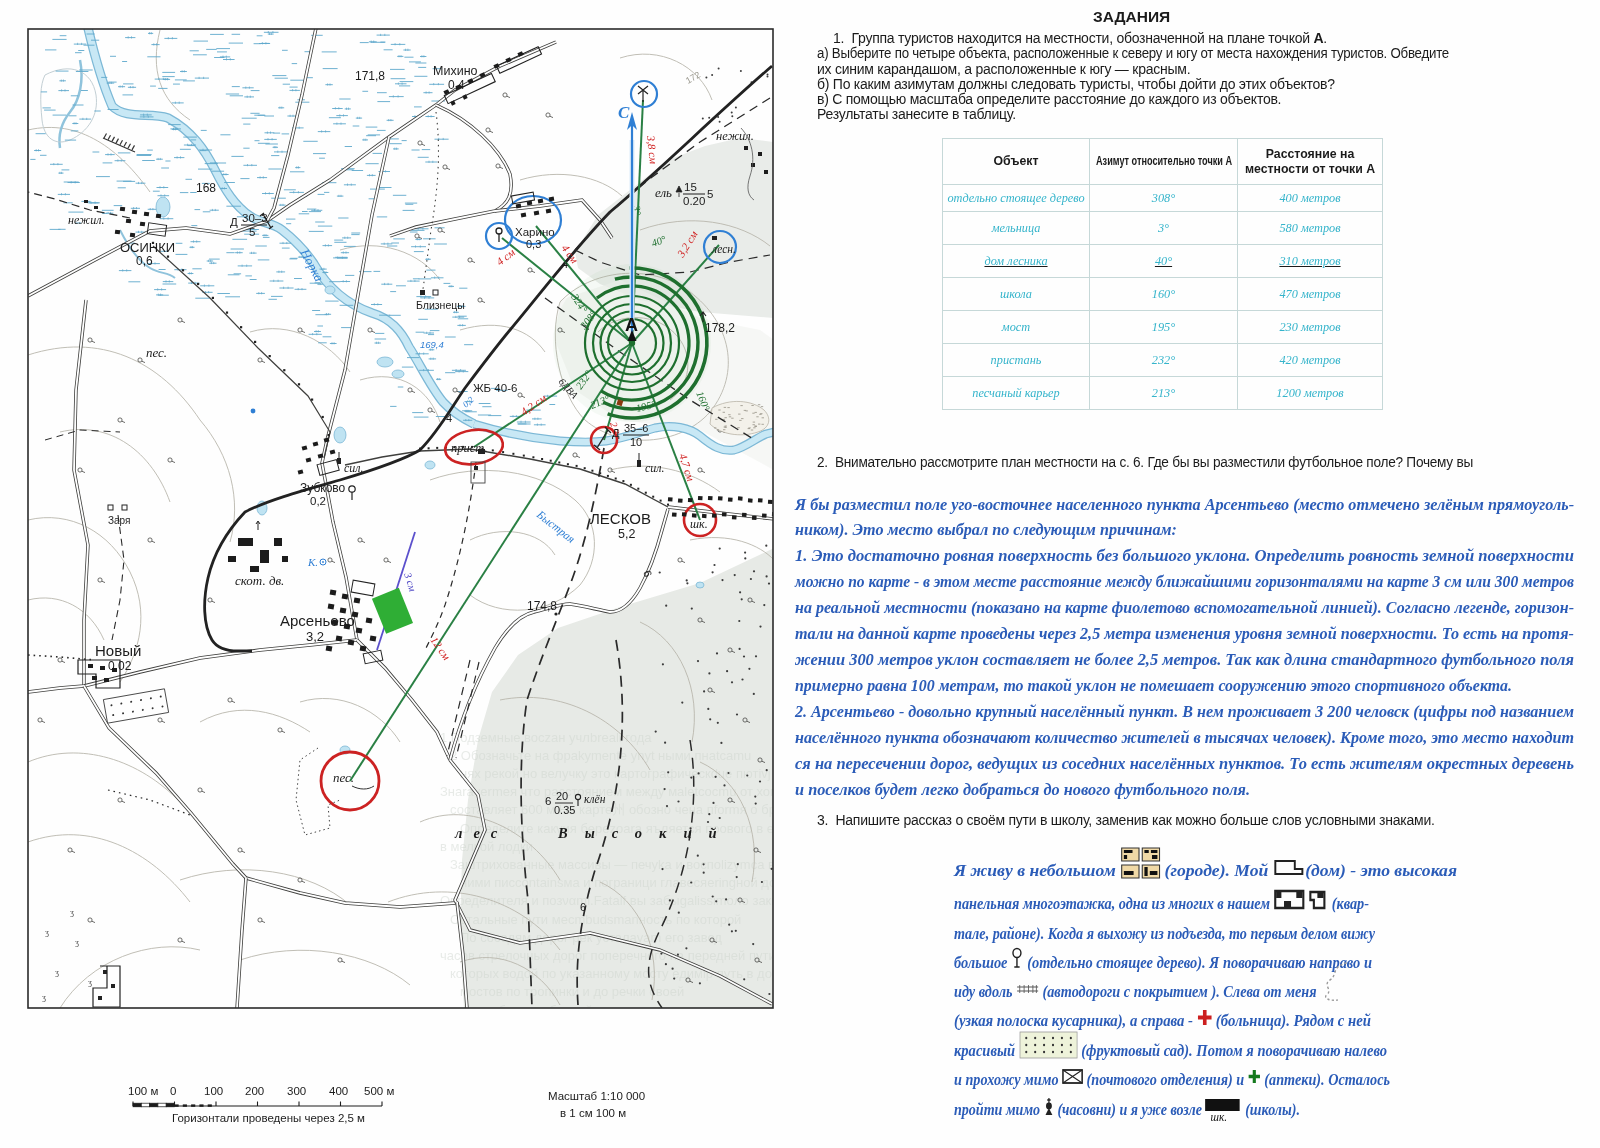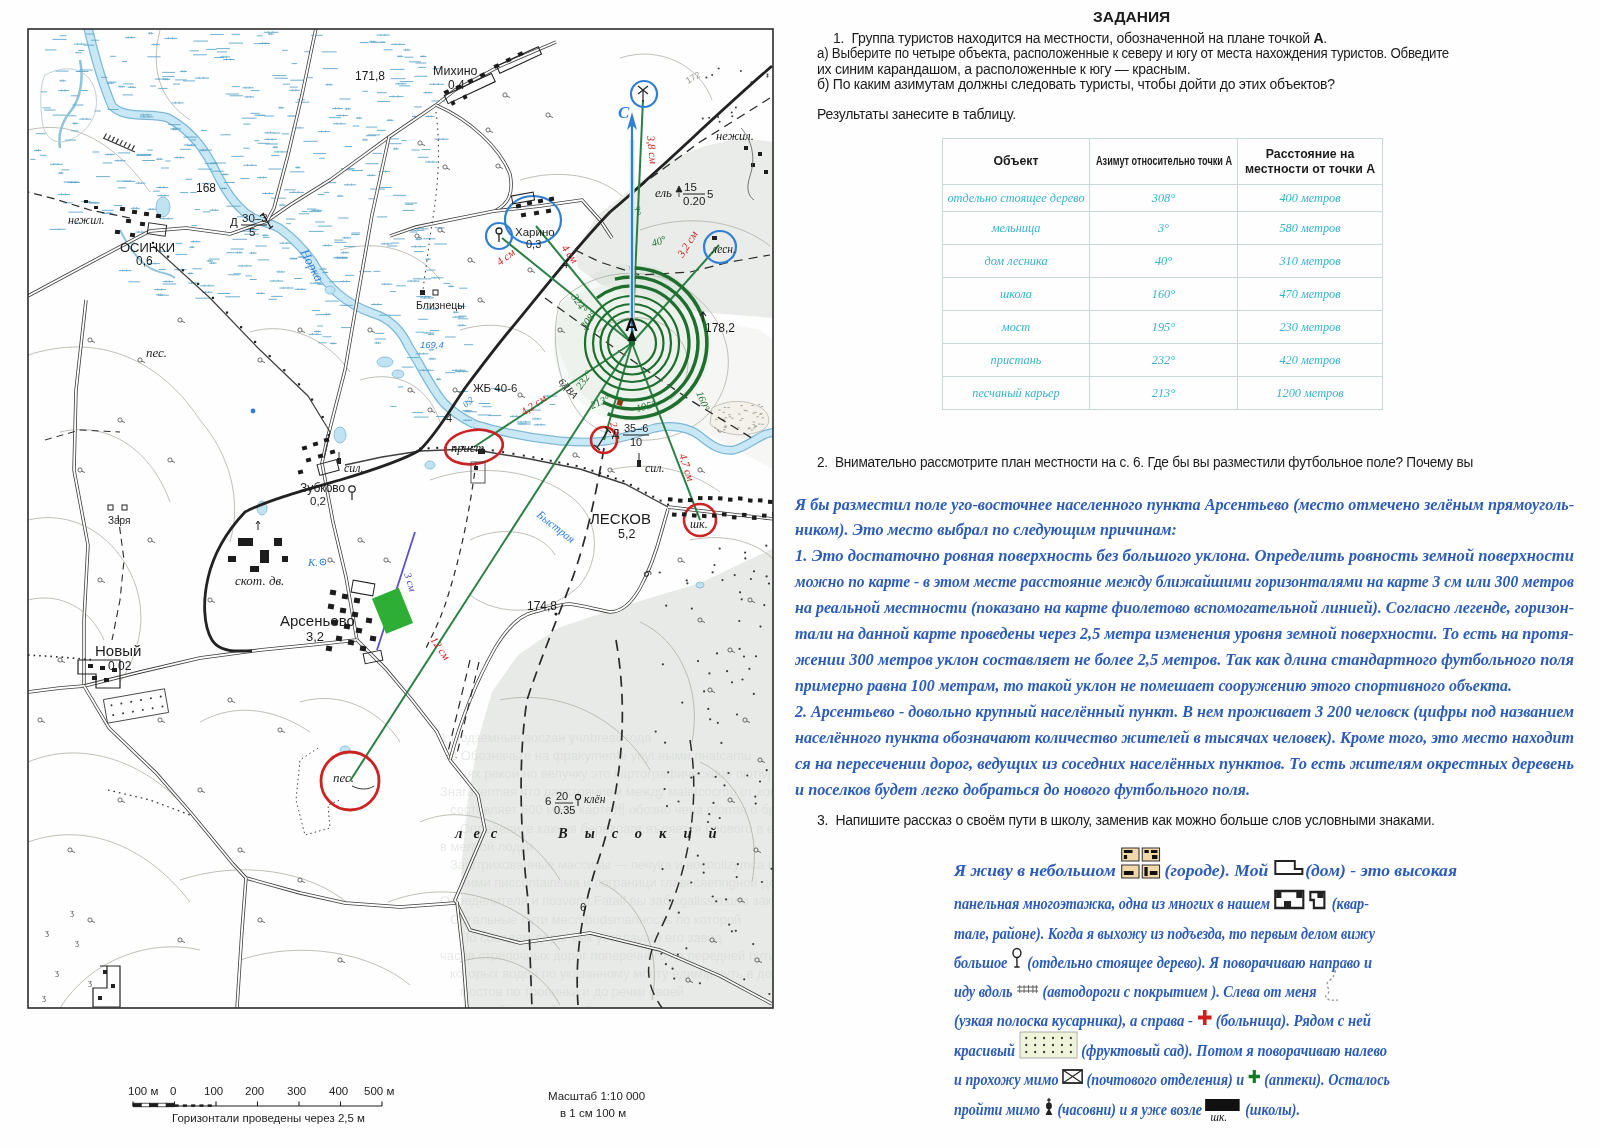--- a/index.html
+++ b/index.html
@@ -1672,20 +1672,21 @@
 <text x="560" y="1117">в 1 см 100 м</text>
 </g>
 </svg>
 
 <div class="t" style="left:1093px;top:8px;width:140px;text-align:left;font-size:15.5px;font-weight:bold;">ЗАДАНИЯ</div>
 
 <div class="t task" style="left:817px;top:31px;width:700px;margin-left:16px;">1.&nbsp; Группа туристов находится на местности, обозначенной на плане точкой <b>А</b>.</div>
 <div class="t task fit" style="left: 817px; top: 46px; width: 632px; transform: scaleX(0.9487);">а)&nbsp;Выберите по четыре объекта, расположенные к северу и югу от места нахождения туристов. Обведите</div>
 <div class="t task" style="left:817px;top:62px;width:700px;">их синим карандашом, а расположенные к югу — красным.</div>
 <div class="t task" style="left:817px;top:77px;width:700px;">б)&nbsp;По каким азимутам должны следовать туристы, чтобы дойти до этих объектов?</div>
+<div class="t task" style="left:817px;top:92px;width:700px;">в)&nbsp;С помощью масштаба определите расстояние до каждого из объектов.</div>
 <div class="t task" style="left:817px;top:107px;width:700px;">Результаты занесите в таблицу.</div>
 
 <div class="t" style="left:942px;top:138px;width:440px;">
       <table style="border-collapse:collapse;width:440px;table-layout:fixed;">
         <colgroup>
           <col style="width:147px">
           <col style="width:148px">
           <col style="width:145px">
         </colgroup>
         <tbody>
@@ -1697,21 +1698,21 @@
           <tr style="height:27px;">
             <td class="td">отдельно стоящее дерево</td>
             <td class="td">308°</td>
             <td class="td">400 метров</td>
           </tr>
           <tr style="height:33px;">
             <td class="td">мельница</td>
             <td class="td">3°</td>
             <td class="td">580 метров</td>
           </tr>
-          <tr style="height:33px;">
+          <tr style="height:33px;text-decoration:underline;">
             <td class="td">дом лесника</td>
             <td class="td">40°</td>
             <td class="td">310 метров</td>
           </tr>
           <tr style="height:33px;">
             <td class="td">школа</td>
             <td class="td">160°</td>
             <td class="td">470 метров</td>
           </tr>
           <tr style="height:33px;">

